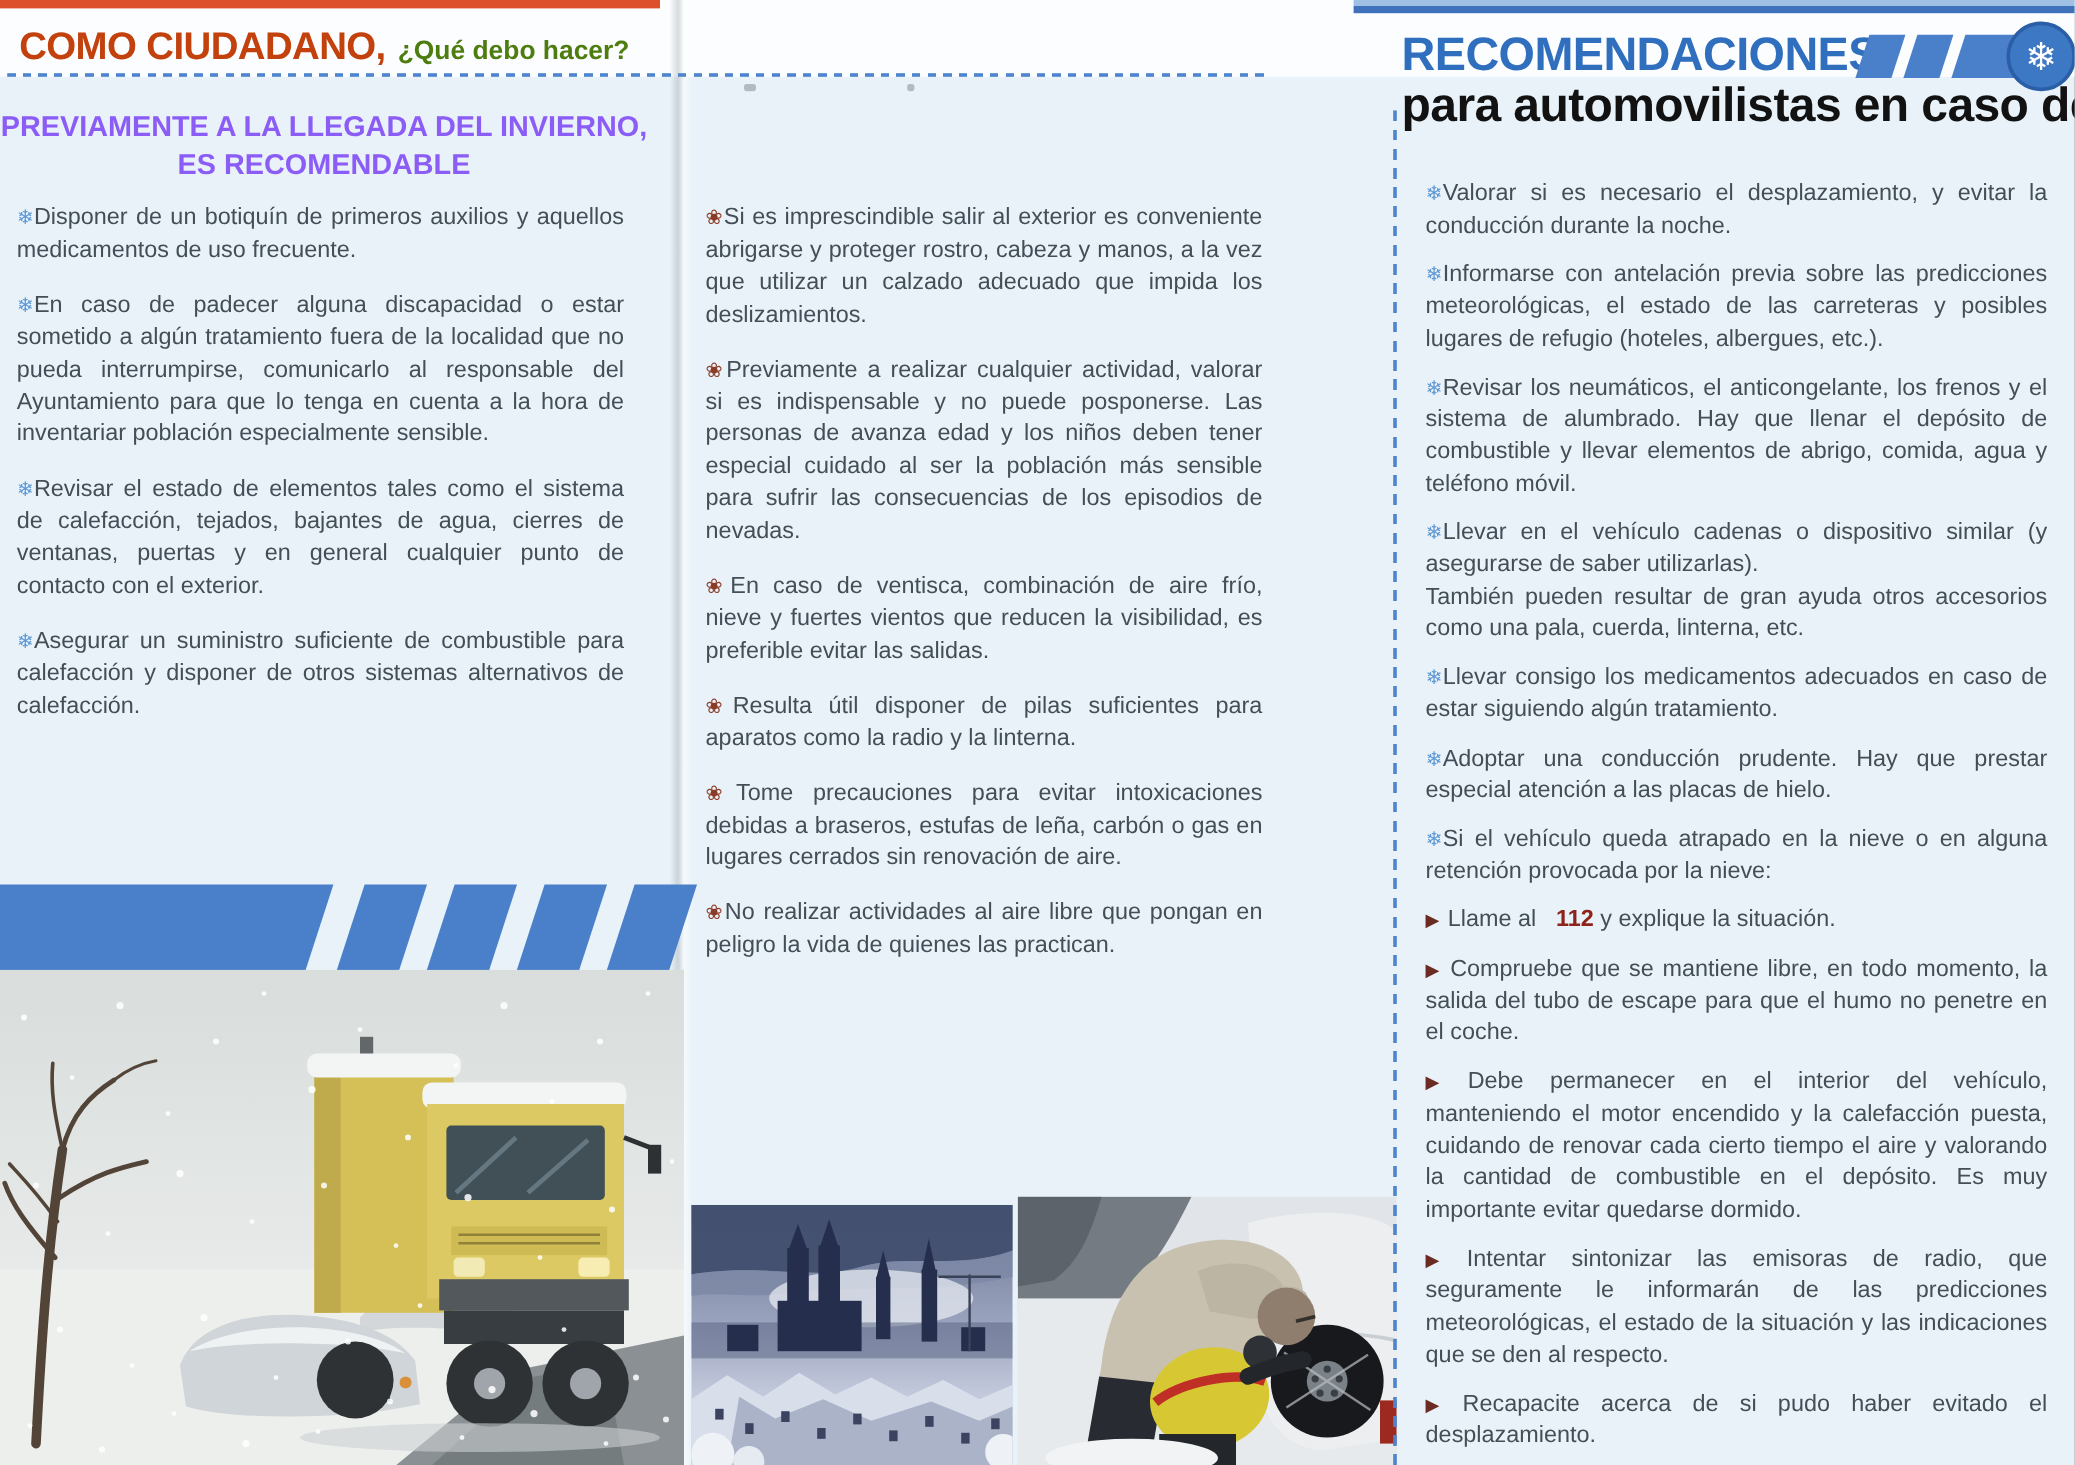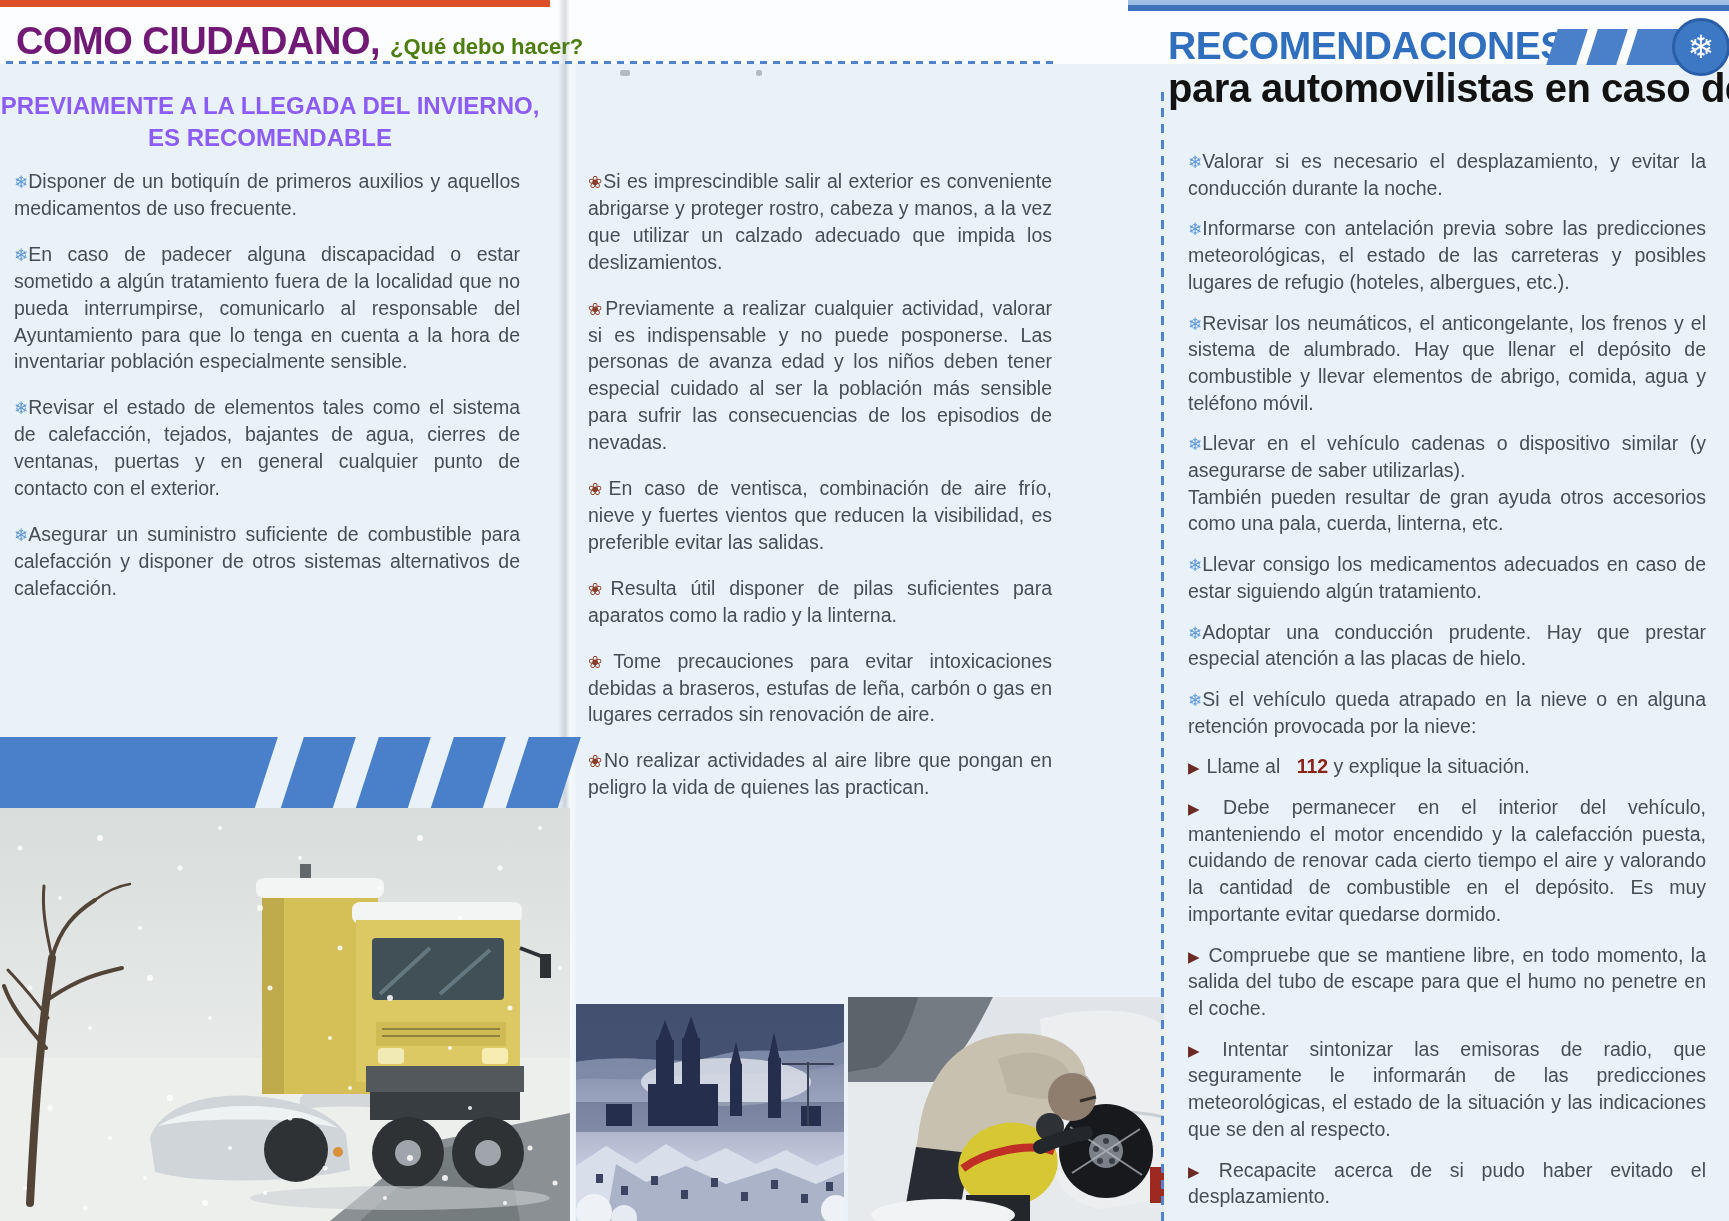--- a/index.html
+++ b/index.html
@@ -13,21 +13,21 @@
     background:linear-gradient(180deg,#9fc0e4 0 45%,#3f72ba 45% 100%);}
   .crease{position:absolute;top:0;height:1221px;width:20px;
     background:linear-gradient(90deg,rgba(120,132,140,0) 0%,rgba(120,132,140,.28) 35%,rgba(255,255,255,.55) 60%,rgba(120,132,140,0) 100%);}
   
   .hdash{position:absolute;top:61px;left:6px;width:1048px;height:3px;
     background:repeating-linear-gradient(90deg,#4d84cc 0 7px,transparent 7px 13px);}
   .vdash{position:absolute;left:1161px;top:92px;width:3px;height:1129px;
     background:repeating-linear-gradient(180deg,#4d84cc 0 9px,transparent 9px 16px);}
   
   .lt-title{position:absolute;top:20px;left:16px;white-space:nowrap;}
-  .lt-title .accent{color:#701a75;font-weight:bold;font-size:38px;letter-spacing:-.5px;}
+  .lt-title .accent{color:#c2410c;font-weight:bold;font-size:32px;letter-spacing:-.5px;}
   .lt-title .rest{color:#4d7c0f;font-weight:bold;font-size:22px;margin-left:10px;}
   .lt-sub{position:absolute;top:90px;left:0;width:540px;text-align:center;
     color:#8b5cf6;font-weight:bold;font-size:24px;line-height:1.32;}
   .mid-head{position:absolute;top:97px;left:588px;width:466px;text-align:center;
     color:#5c1d12;font-weight:bold;font-size:23px;}
   .rt-title{position:absolute;top:24px;left:1168px;color:#2f6fbe;font-weight:bold;
     font-size:39px;letter-spacing:-.5px;white-space:nowrap;}
   .rt-sub{position:absolute;top:66px;left:1168px;color:#121212;font-weight:bold;
     font-size:40px;letter-spacing:-.5px;white-space:nowrap;}
   
@@ -305,19 +305,19 @@
     <p class="bullet-p"><span class="snow snow-blue">❄</span><span class="bt">Valorar si es necesario el desplazamiento, y evitar la conducción durante la noche.</span></p>
     <p class="bullet-p"><span class="snow snow-blue">❄</span><span class="bt">Informarse con antelación previa sobre las predicciones meteorológicas, el estado de las carreteras y posibles lugares de refugio (hoteles, albergues, etc.).</span></p>
     <p class="bullet-p"><span class="snow snow-blue">❄</span><span class="bt">Revisar los neumáticos, el anticongelante, los frenos y el sistema de alumbrado. Hay que llenar el depósito de combustible y llevar elementos de abrigo, comida, agua y teléfono móvil.</span></p>
     <p class="bullet-p"><span class="snow snow-blue">❄</span><span class="bt">Llevar en el vehículo cadenas o dispositivo similar (y asegurarse de saber utilizarlas).
 También pueden resultar de gran ayuda otros accesorios como una pala, cuerda, linterna, etc.</span></p>
     <p class="bullet-p"><span class="snow snow-blue">❄</span><span class="bt">Llevar consigo los medicamentos adecuados en caso de estar siguiendo algún tratamiento.</span></p>
     <p class="bullet-p"><span class="snow snow-blue">❄</span><span class="bt">Adoptar una conducción prudente. Hay que prestar especial atención a las placas de hielo.</span></p>
     <p class="bullet-p"><span class="snow snow-blue">❄</span><span class="bt">Si el vehículo queda atrapado en la nieve o en alguna retención provocada por la nieve:</span></p>
 
     <p class="arrow-item"><span class="arrow">▶</span><span>Llame al </span><span class="num">112</span><span> y explique la situación.</span></p>
+    <p class="arrow-item"><span class="arrow">▶</span><span class="bt">Compruebe que se mantiene libre, en todo momento, la salida del tubo de escape para que el humo no penetre en el coche.</span></p>
     <p class="arrow-item"><span class="arrow">▶</span><span class="bt">Debe permanecer en el interior del vehículo, manteniendo el motor encendido y la calefacción puesta, cuidando de renovar cada cierto tiempo el aire y valorando la cantidad de combustible en el depósito. Es muy importante evitar quedarse dormido.</span></p>
-    <p class="arrow-item"><span class="arrow">▶</span><span class="bt">Compruebe que se mantiene libre, en todo momento, la salida del tubo de escape para que el humo no penetre en el coche.</span></p>
     <p class="arrow-item"><span class="arrow">▶</span><span class="bt">Intentar sintonizar las emisoras de radio, que seguramente le informarán de las predicciones meteorológicas, el estado de la situación y las indicaciones que se den al respecto.</span></p>
     <p class="arrow-item"><span class="arrow">▶</span><span class="bt">Recapacite acerca de si pudo haber evitado el desplazamiento.</span></p>
   </div>
 
 </div>
 
 </body></html>

